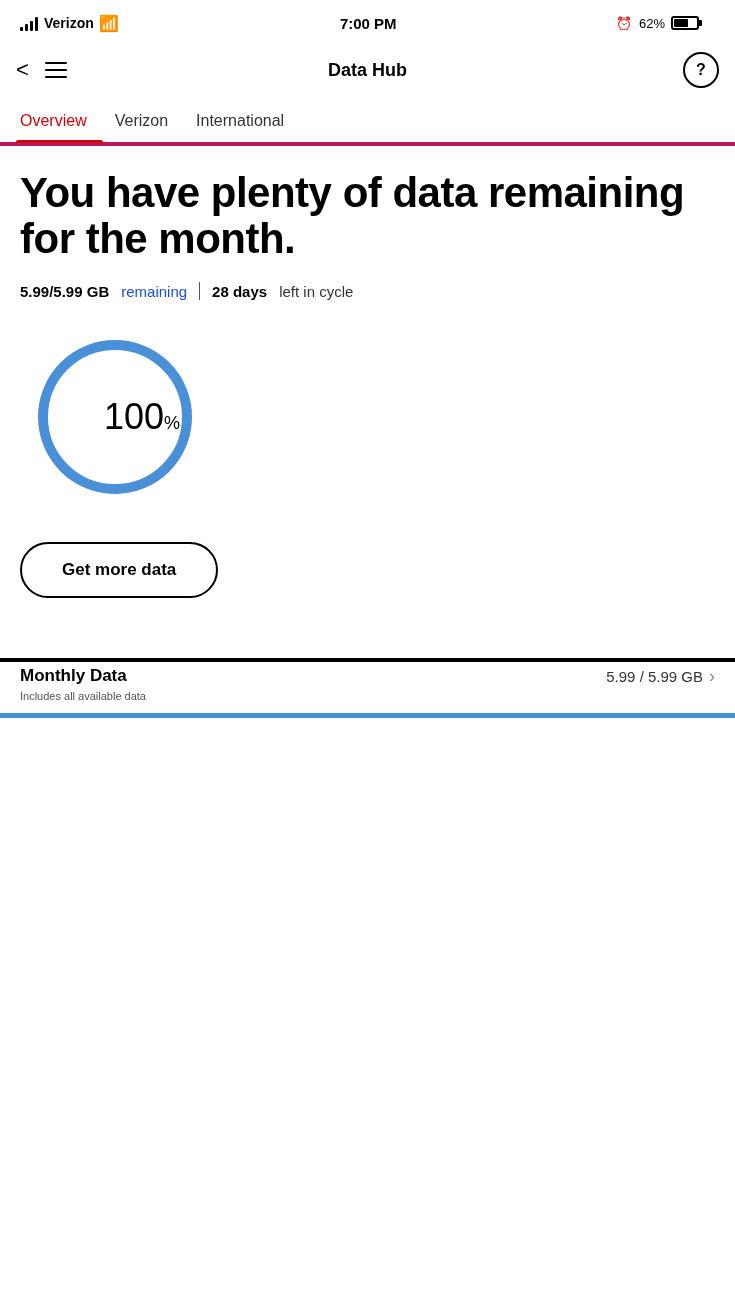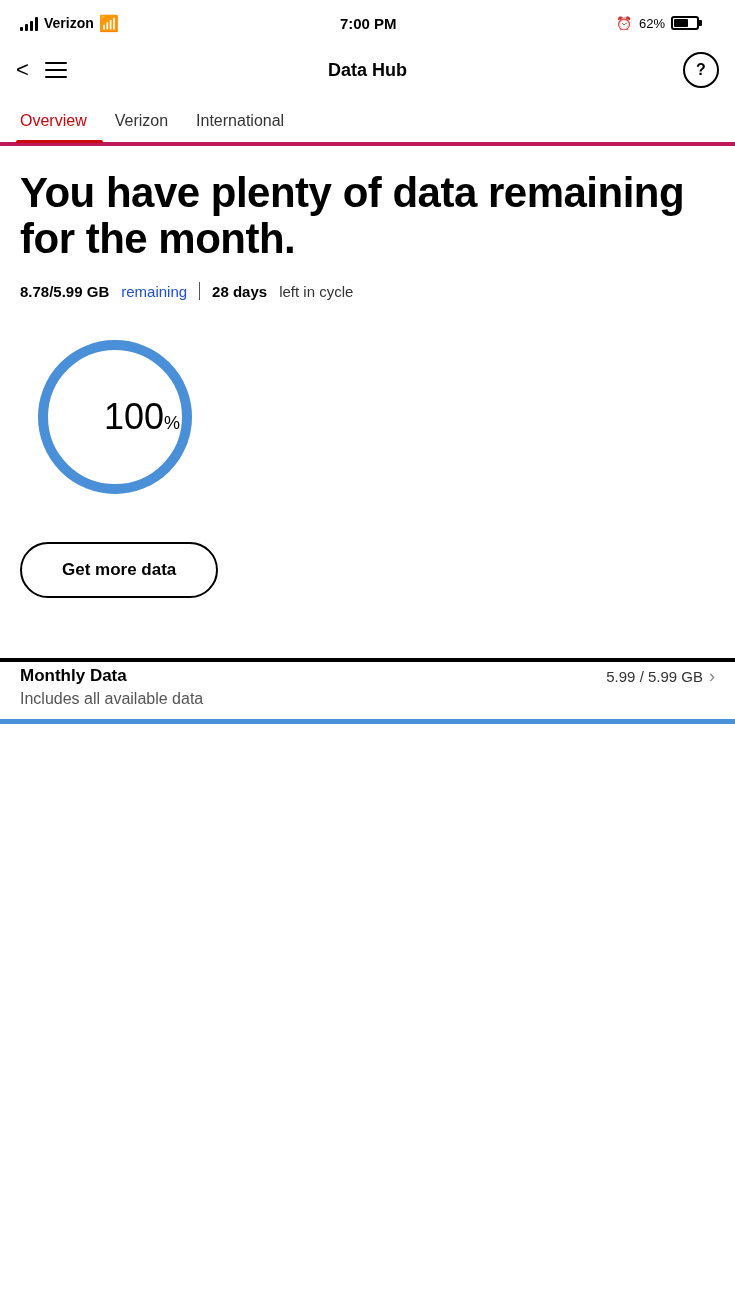--- a/index.html
+++ b/index.html
@@ -312,21 +312,21 @@
       flex-direction: column;
       gap: 4px;
     }
 
     .monthly-data-title {
       font-size: 17px;
       font-weight: 700;
     }
 
     .monthly-data-subtitle {
-      font-size: 16px;
+      font-size: 11px;
       color: #555;
     }
 
     .monthly-data-right {
       display: flex;
       align-items: center;
       gap: 6px;
       font-size: 15px;
       color: #333;
     }
@@ -393,21 +393,21 @@
   <div class="tab active">Overview</div>
   <div class="tab inactive">Verizon</div>
   <div class="tab inactive">International</div>
 </div>
 
 <div class="main-content">
 
   <div class="headline">You have plenty of data remaining for the month.</div>
 
   <div class="data-info">
-    <span class="data-amount">8.78/5.99 GB</span>
+    <span class="data-amount">5.99/5.99 GB</span>
     <span class="data-remaining">remaining</span>
     <div class="divider-dot"></div>
     <span class="days-amount">28 days</span>
     <span class="days-label">left in cycle</span>
   </div>
 
   <div class="progress-container">
     <div class="circular-progress">
       <svg width="170" height="170" viewBox="0 0 170 170">
 

